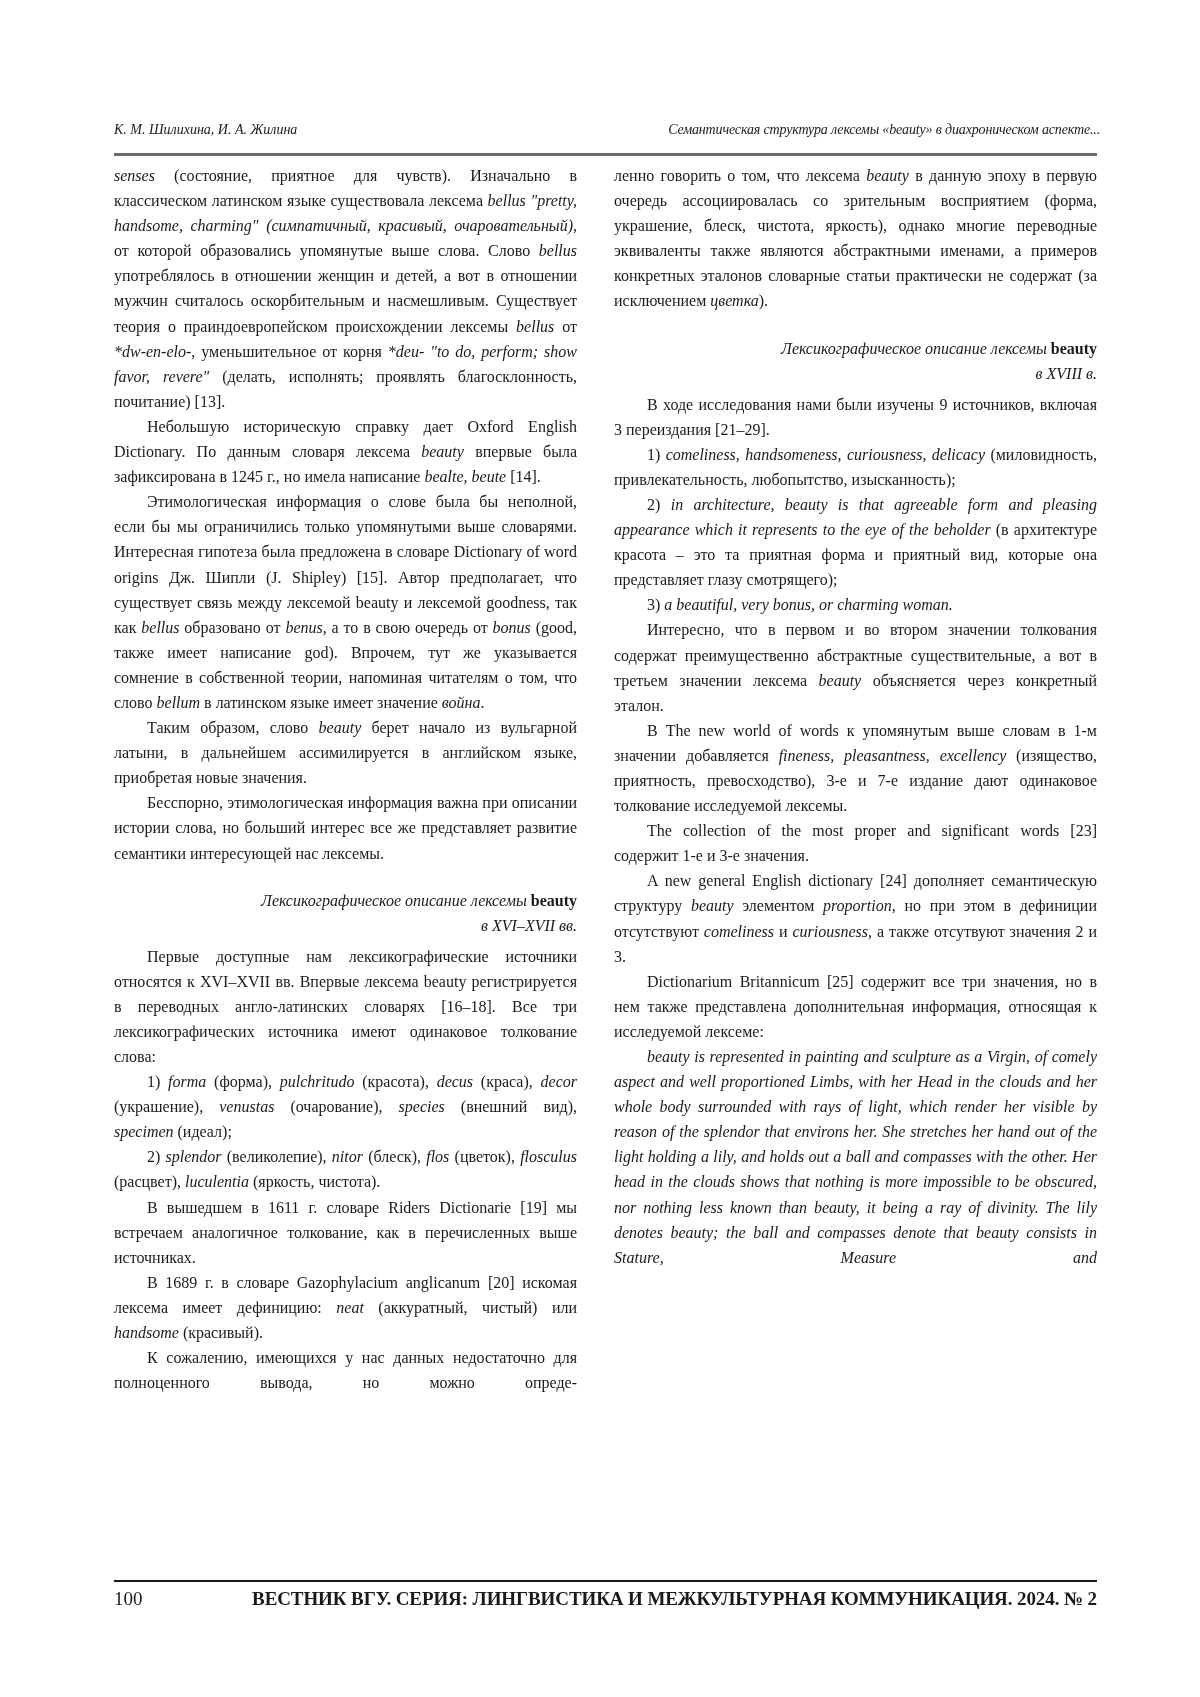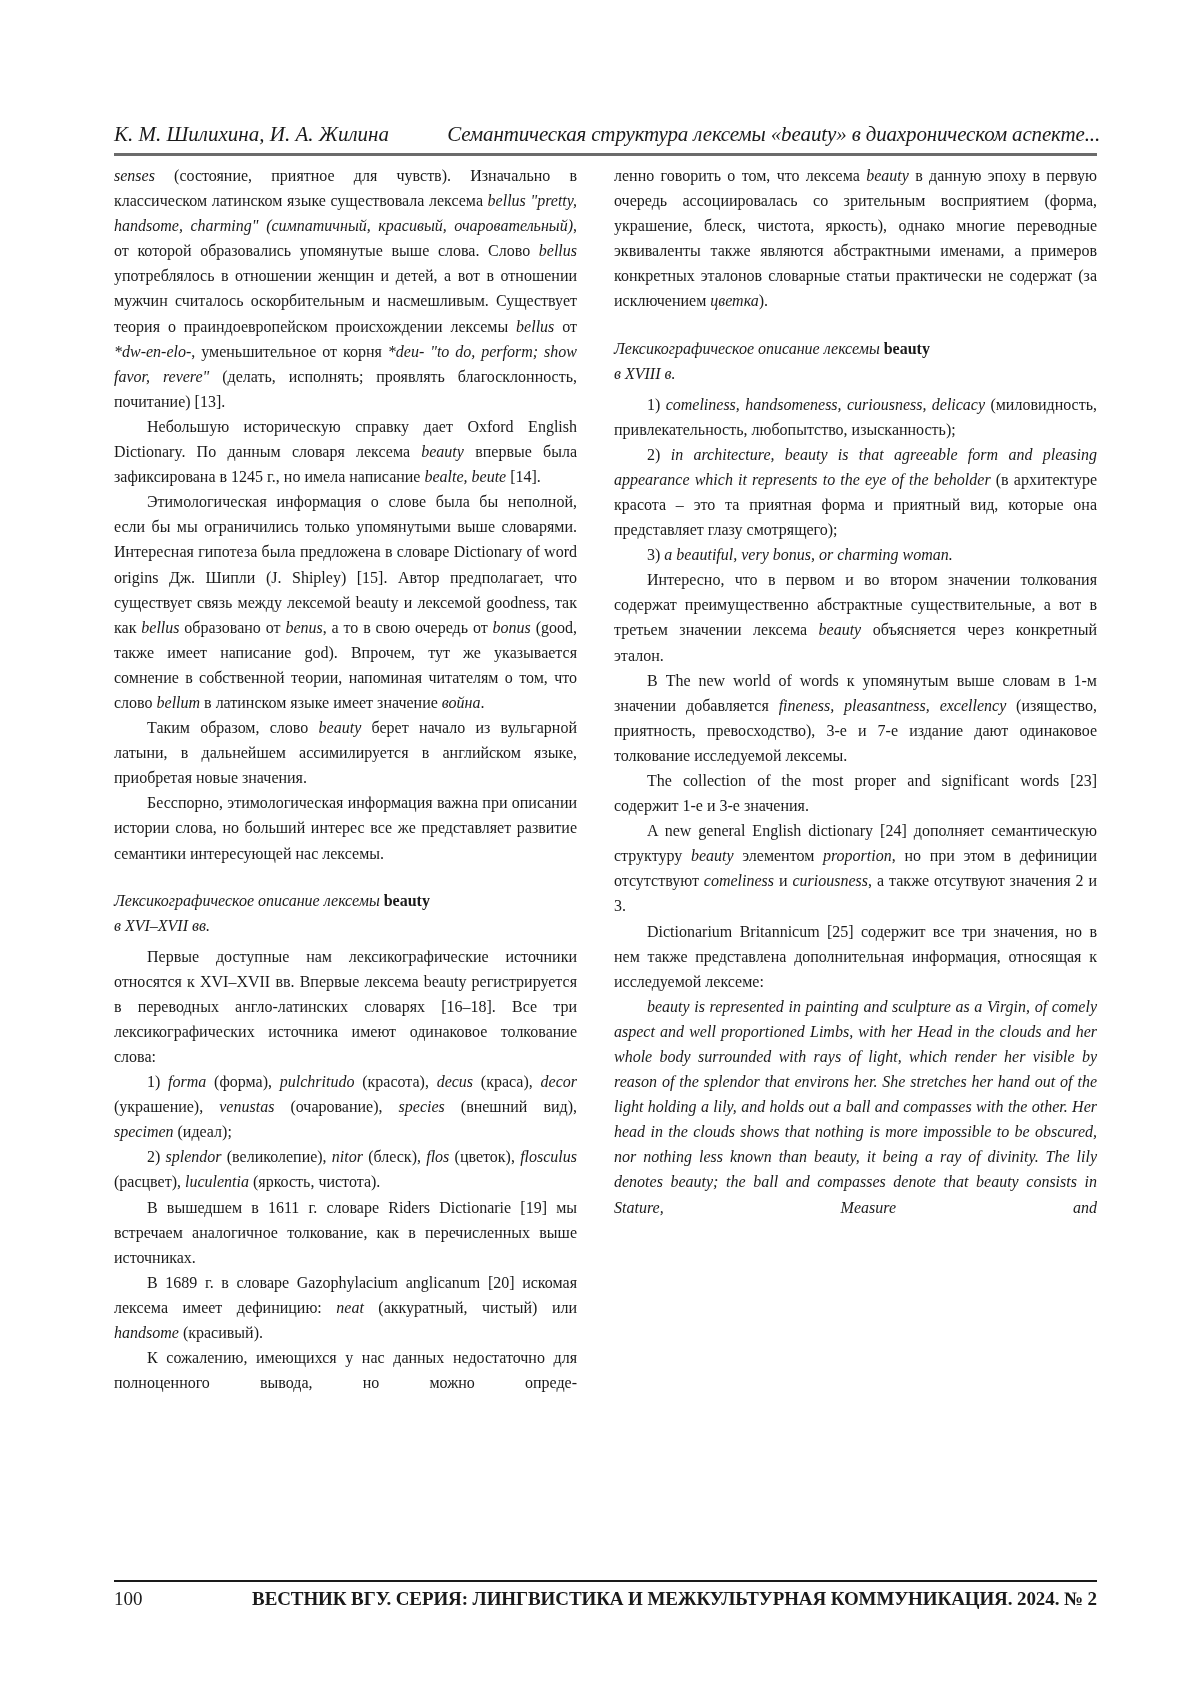--- a/index.html
+++ b/index.html
@@ -1,29 +1,29 @@
 <!DOCTYPE html>
 <html><head>
 <meta charset="utf-8">
 <style>
   html, body { margin: 0; padding: 0; background: #ffffff; }
   body { width: 1200px; height: 1697px; position: relative; overflow: hidden;
          font-family: "Liberation Serif", "DejaVu Serif", serif; color: #1a1a1a; }
   .header { position: absolute; left: 114px; top: 122px; width: 986px; height: 26px;
-            font-style: italic; font-size: 21px; }
+            font-style: italic; font-size: 14px; }
   .header .left { position: absolute; left: 0; top: 0; white-space: nowrap; }
   .header .right { position: absolute; right: 0; top: 0; white-space: nowrap; letter-spacing: -0.15px; }
   .rule-top { position: absolute; left: 114px; top: 153px; width: 983px; height: 3px; background: #6b6b6b; }
   .col { position: absolute; top: 163px; width: 463px; font-size: 16px; line-height: 25.1px;
          text-align: justify; hyphens: manual; }
   .col.left { left: 114px; }
   .col.right { left: 614px; width: 483px; }
   .col p { margin: 0; }
   .col p.ind { text-indent: 33px; }
-  .sect { text-align: left; font-style: italic; margin: 22px 0 6px 0; line-height: 25px; }
+  .sect { text-align: right; font-style: italic; margin: 22px 0 6px 0; line-height: 25px; }
   .sect b { font-style: normal; font-weight: bold; }
   .col p.last-line { text-align-last: justify; }
   i { font-style: italic; }
   .rule-bot { position: absolute; left: 114px; top: 1580px; width: 983px; height: 2px; background: #1a1a1a; }
   .footer { position: absolute; left: 114px; top: 1588px; width: 983px; font-size: 19px; }
   .footer .pnum { position: absolute; left: 0; top: 0; }
   .footer .journal { position: absolute; right: 0; top: 0; white-space: nowrap; letter-spacing: -0.1px; font-weight: bold; }
 </style>
 </head>
 <body>
@@ -51,20 +51,21 @@
   <p class="ind">В 1689 г. в словаре  Gazophylacium anglicanum [20] искомая лексема имеет дефиницию: <i>neat</i> (аккуратный, чистый) или <i>handsome</i> (красивый).</p>
   <p class="ind last-line">К сожалению, имеющихся у нас данных недостаточно для полноценного вывода, но можно опреде-</p>
 </div>
 
 <div class="col right">
   <p>ленно говорить о том, что лексема <i>beauty</i> в данную эпоху в первую очередь ассоциировалась со зрительным восприятием (форма, украшение, блеск, чистота, яркость), однако многие переводные эквиваленты также являются абстрактными именами, а примеров конкретных эталонов словарные статьи практически не содержат (за исключением <i>цветка</i>).</p>
   <div class="sect">
     <span>Лексикографическое описание лексемы </span><b>beauty</b><br>
     <span>в XVIII в.</span>
   </div>
+  <p class="ind">В ходе исследования нами были изучены 9 источников, включая 3 переиздания [21–29].</p>
   <p class="ind">1) <i>comeliness, handsomeness, curiousness, delicacy</i> (миловидность, привлекательность, любопытство, изысканность);</p>
   <p class="ind">2) <i>in architecture, beauty is that agreeable form and pleasing appearance which it represents to the eye of the beholder</i> (в архитектуре красота – это та приятная форма и приятный вид, которые она представляет глазу смотрящего);</p>
   <p class="ind">3) <i>a beautiful, very bonus, or charming woman.</i></p>
   <p class="ind">Интересно, что в первом и во втором значении толкования содержат преимущественно абстрактные существительные, а вот в третьем значении лексема <i>beauty</i> объясняется через конкретный эталон.</p>
   <p class="ind">В The new world of words к упомянутым выше словам в 1-м значении добавляется <i>fineness, pleasantness, excellency</i> (изящество, приятность, превосходство), 3-е и 7-е издание дают одинаковое толкование исследуемой лексемы.</p>
   <p class="ind">The collection of the most proper and significant words [23] содержит 1-е и 3-е значения.</p>
   <p class="ind">A new general English dictionary [24] дополняет семантическую структуру <i>beauty</i> элементом <i>proportion</i>, но при этом в дефиниции отсутствуют <i>comeliness</i> и <i>curiousness</i>, а также отсутвуют значения 2 и 3.</p>
   <p class="ind">Dictionarium Britannicum [25] содержит все три значения, но в нем также представлена дополнительная информация, относящая к исследуемой лексеме:</p>
   <p class="ind last-line"><i>beauty is represented in painting and sculpture as a Virgin, of comely aspect and well proportioned Limbs, with her Head in the clouds and her whole body surrounded with rays of light, which render her visible by reason of the splendor that environs her. She stretches her hand out of the light holding a lily, and holds out a ball and compasses with the other. Her head in the clouds shows that nothing is more impossible to be obscured, nor nothing less known than beauty, it being a ray of divinity. The lily denotes beauty; the ball and compasses denote that beauty consists in Stature, Measure and</i></p>
 </div>

